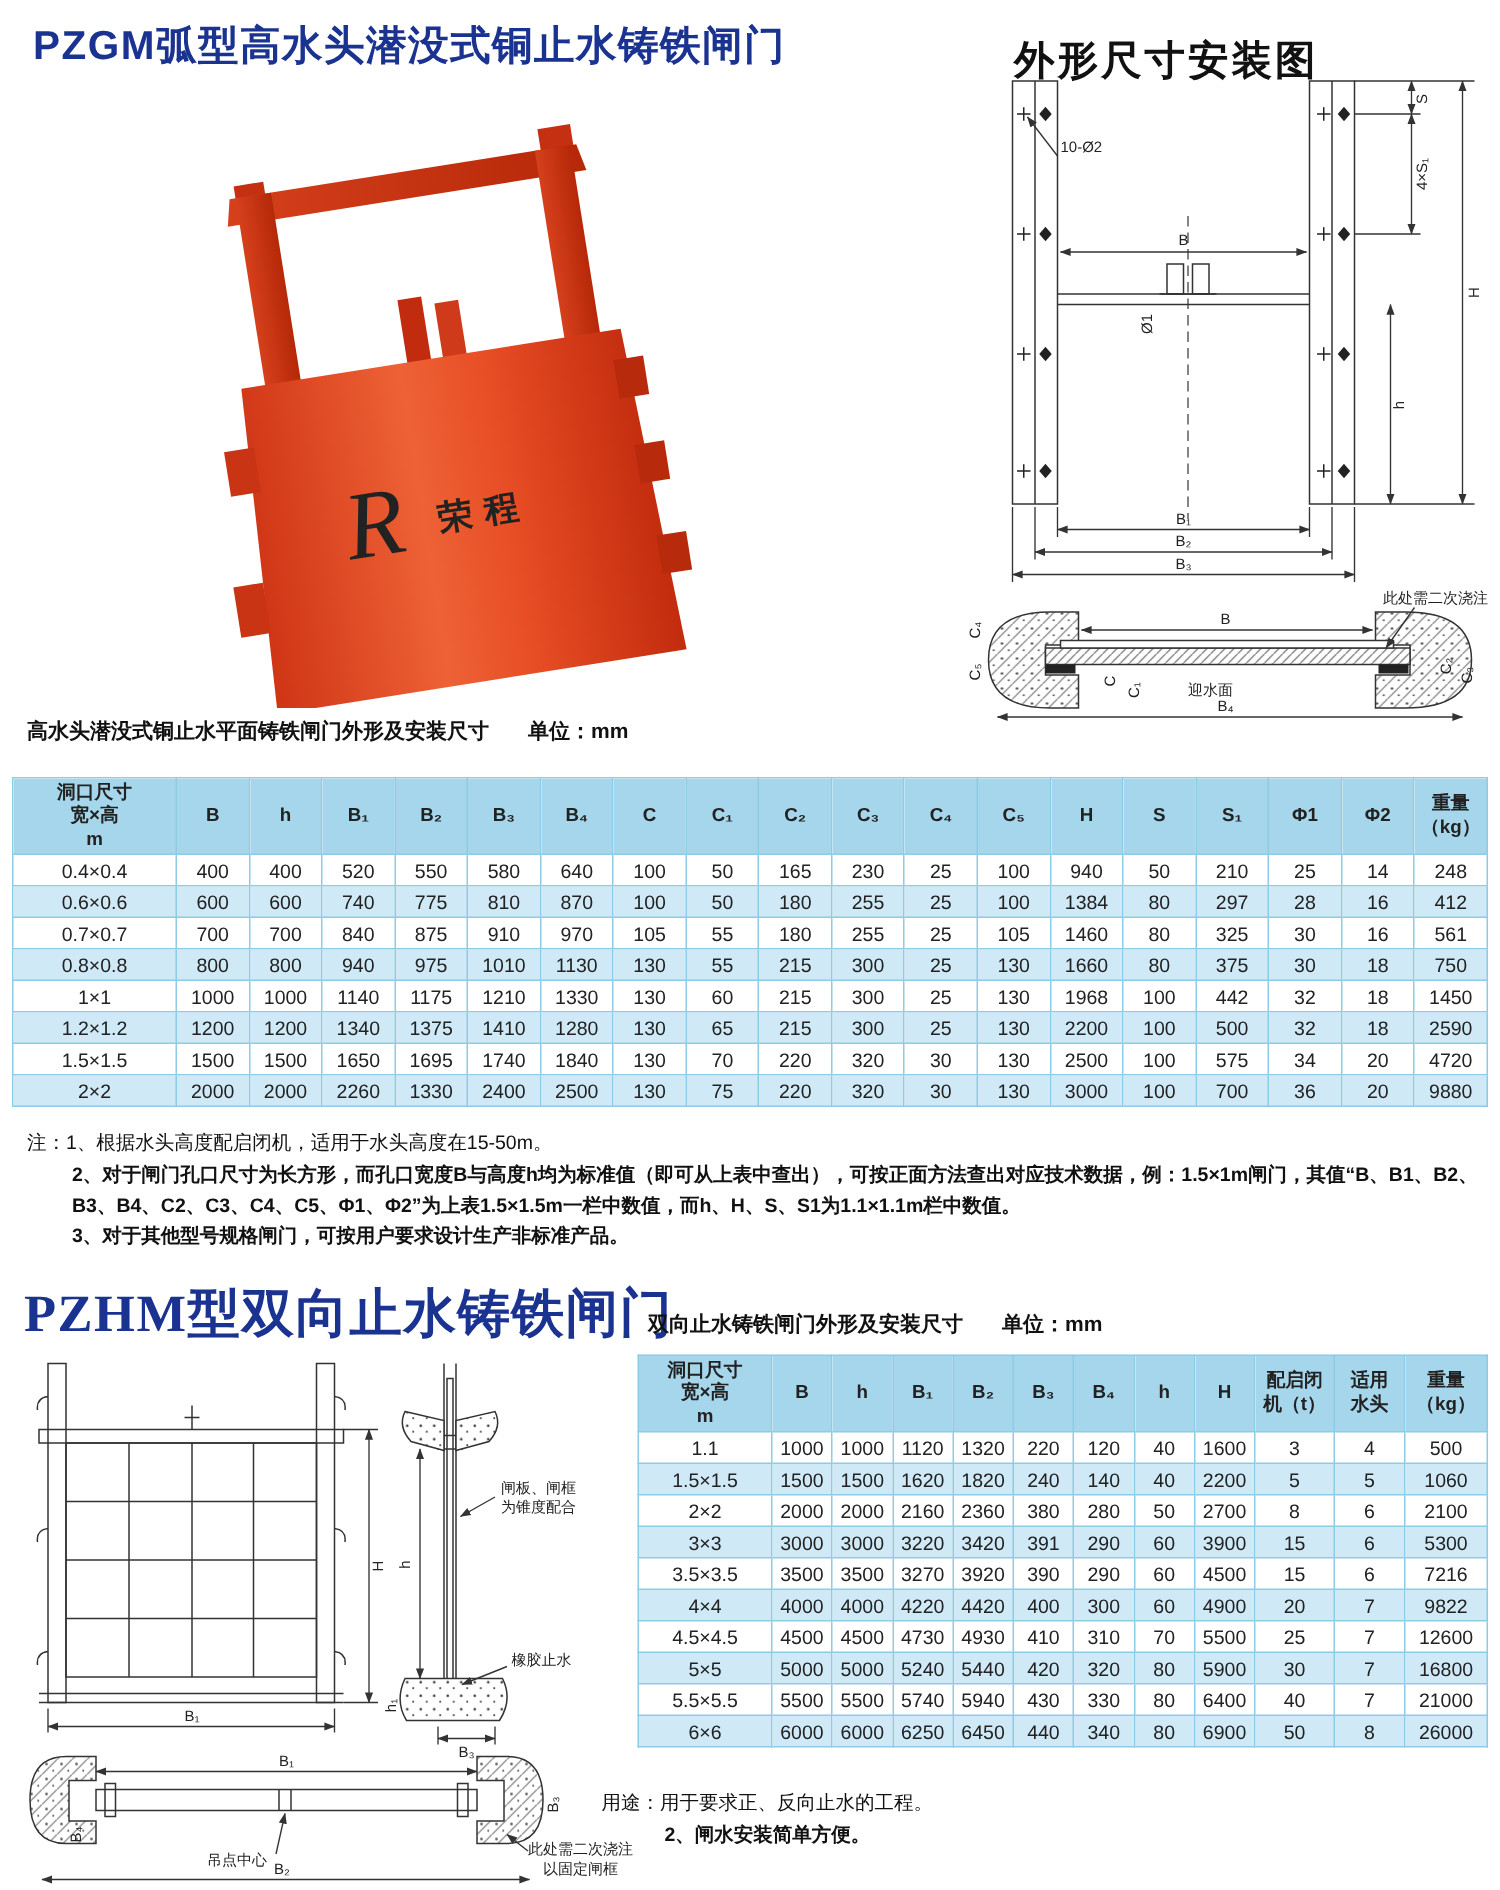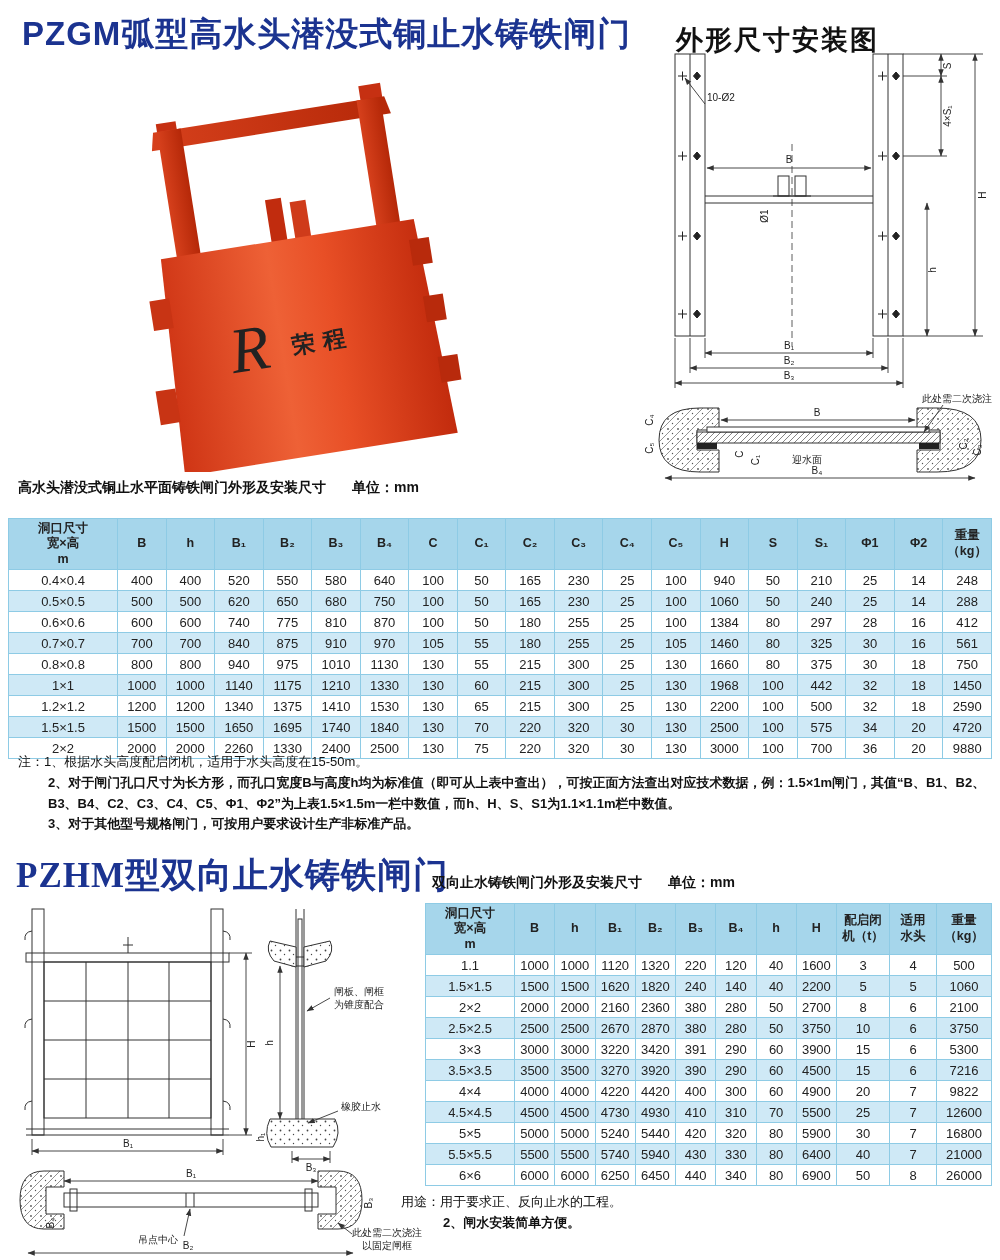--- a/index.html
+++ b/index.html
@@ -1,18 +1,18 @@
 <!DOCTYPE html>
 <html><head>
 <meta charset="utf-8">
 <style>
   html,body{margin:0;padding:0;background:#fff;}
   #page{position:relative;width:1000px;height:1260px;background:#fff;overflow:hidden;
         font-family:"Liberation Sans",sans-serif;color:#222;}
-  .title1{position:absolute;left:22px;top:12px;font-size:33px;font-weight:bold;color:#1b3390;letter-spacing:1px;}
+  .title1{position:absolute;left:22px;top:12px;font-size:27px;font-weight:bold;color:#1b3390;letter-spacing:1px;}
   .dwg1-title{position:absolute;left:676px;top:22px;font-size:27px;font-weight:bold;color:#111;letter-spacing:2px;}
   .caption{position:absolute;font-size:14px;font-weight:bold;color:#111;}
   .caption .unit{margin-left:26px;}
   .cap1{left:18px;top:479px;}
   .cap2{left:432px;top:874px;}
   .title2{position:absolute;left:16px;top:852px;font-size:35px;font-weight:bold;color:#1b3390;
           font-family:"Liberation Serif",serif;letter-spacing:1px;}
   table.data{border-collapse:collapse;table-layout:fixed;position:absolute;background:#fff;}
   table.data th,table.data td{border:1px solid #8ecbe5;text-align:center;vertical-align:middle;
         padding:0;font-size:12.5px;color:#222;overflow:hidden;}
@@ -226,41 +226,20 @@
           <td>25</td>
           <td>100</td>
           <td>940</td>
           <td>50</td>
           <td>210</td>
           <td>25</td>
           <td>14</td>
           <td>248</td>
         </tr>
         <tr>
-          <td>0.5×0.5</td>
-          <td>500</td>
-          <td>500</td>
-          <td>620</td>
-          <td>650</td>
-          <td>680</td>
-          <td>750</td>
-          <td>100</td>
-          <td>50</td>
-          <td>165</td>
-          <td>230</td>
-          <td>25</td>
-          <td>100</td>
-          <td>1060</td>
-          <td>50</td>
-          <td>240</td>
-          <td>25</td>
-          <td>14</td>
-          <td>288</td>
-        </tr>
-        <tr>
           <td>0.6×0.6</td>
           <td>600</td>
           <td>600</td>
           <td>740</td>
           <td>775</td>
           <td>810</td>
           <td>870</td>
           <td>100</td>
           <td>50</td>
           <td>180</td>
@@ -337,21 +316,21 @@
           <td>18</td>
           <td>1450</td>
         </tr>
         <tr>
           <td>1.2×1.2</td>
           <td>1200</td>
           <td>1200</td>
           <td>1340</td>
           <td>1375</td>
           <td>1410</td>
-          <td>1530</td>
+          <td>1280</td>
           <td>130</td>
           <td>65</td>
           <td>215</td>
           <td>300</td>
           <td>25</td>
           <td>130</td>
           <td>2200</td>
           <td>100</td>
           <td>500</td>
           <td>32</td>
@@ -475,34 +454,20 @@
           <td>2360</td>
           <td>380</td>
           <td>280</td>
           <td>50</td>
           <td>2700</td>
           <td>8</td>
           <td>6</td>
           <td>2100</td>
         </tr>
         <tr>
-          <td>2.5×2.5</td>
-          <td>2500</td>
-          <td>2500</td>
-          <td>2670</td>
-          <td>2870</td>
-          <td>380</td>
-          <td>280</td>
-          <td>50</td>
-          <td>3750</td>
-          <td>10</td>
-          <td>6</td>
-          <td>3750</td>
-        </tr>
-        <tr>
           <td>3×3</td>
           <td>3000</td>
           <td>3000</td>
           <td>3220</td>
           <td>3420</td>
           <td>391</td>
           <td>290</td>
           <td>60</td>
           <td>3900</td>
           <td>15</td>

